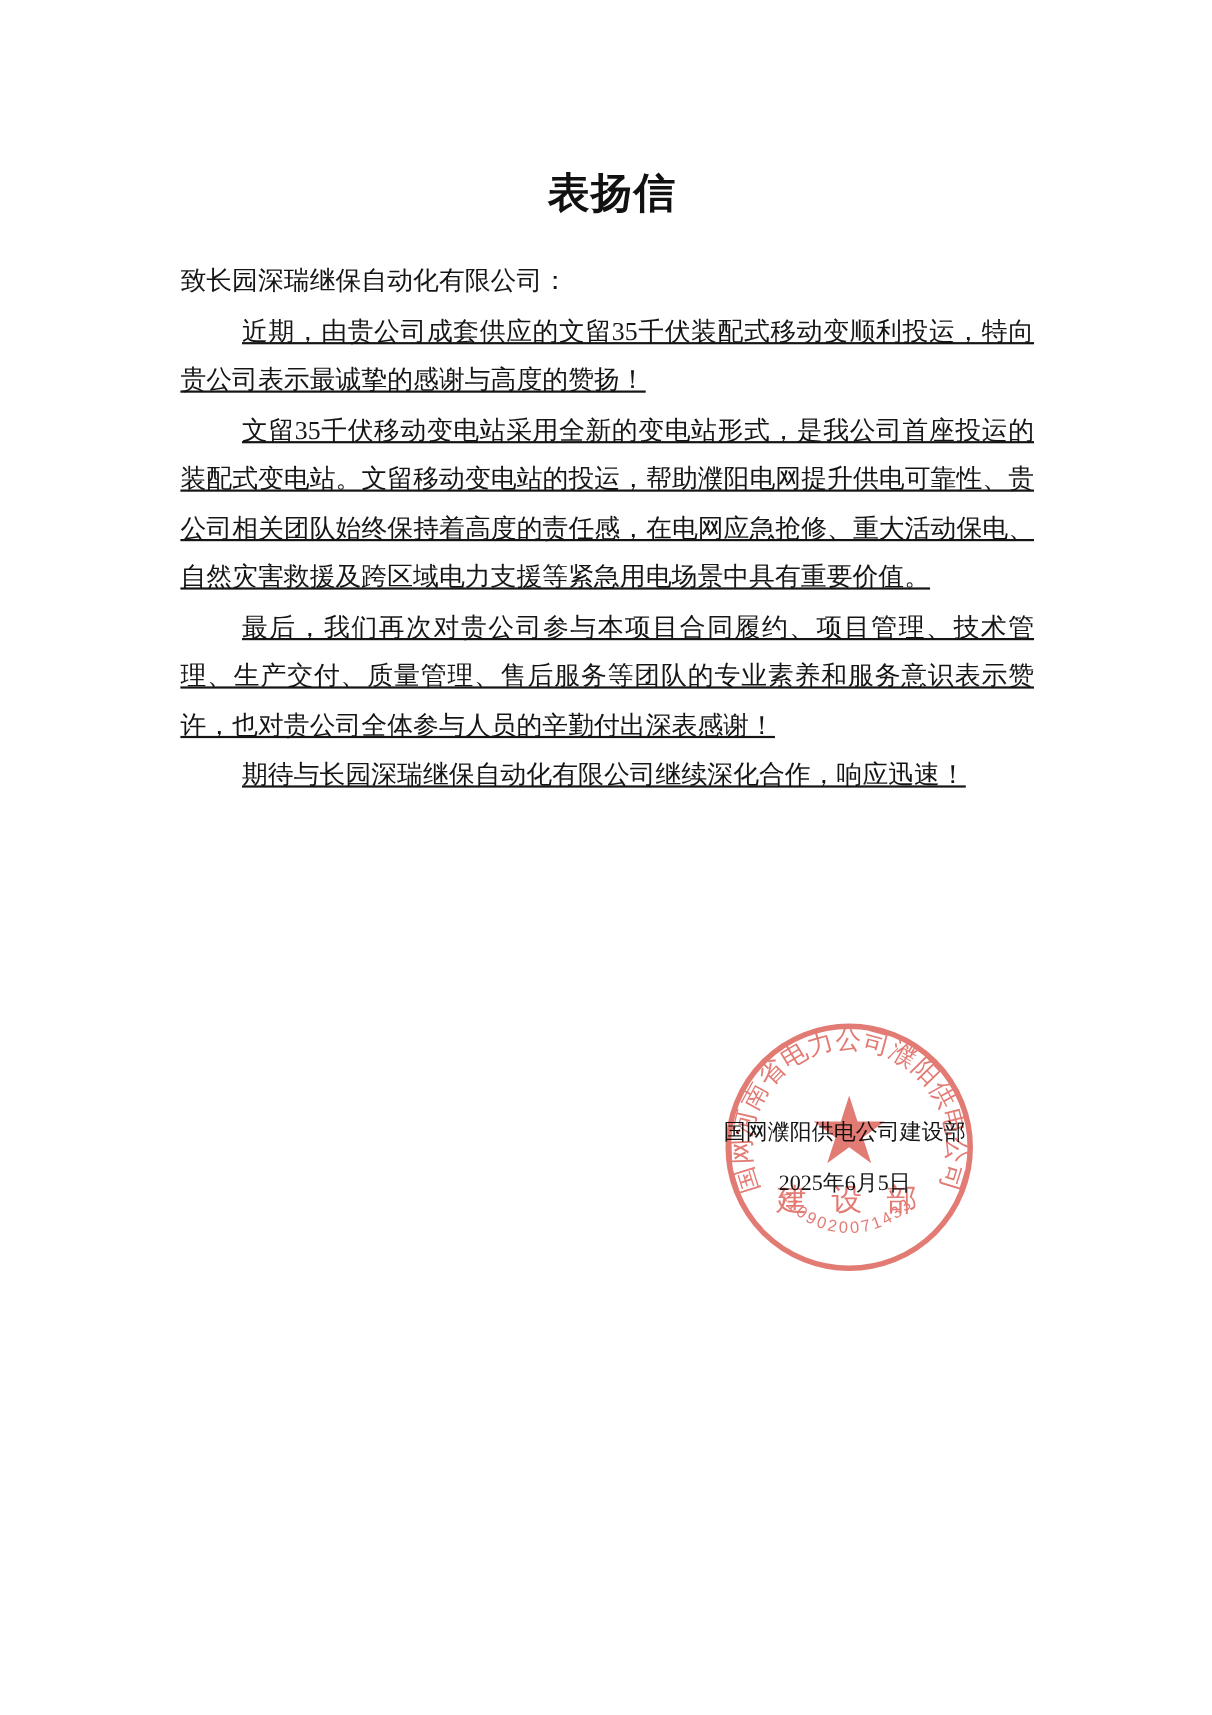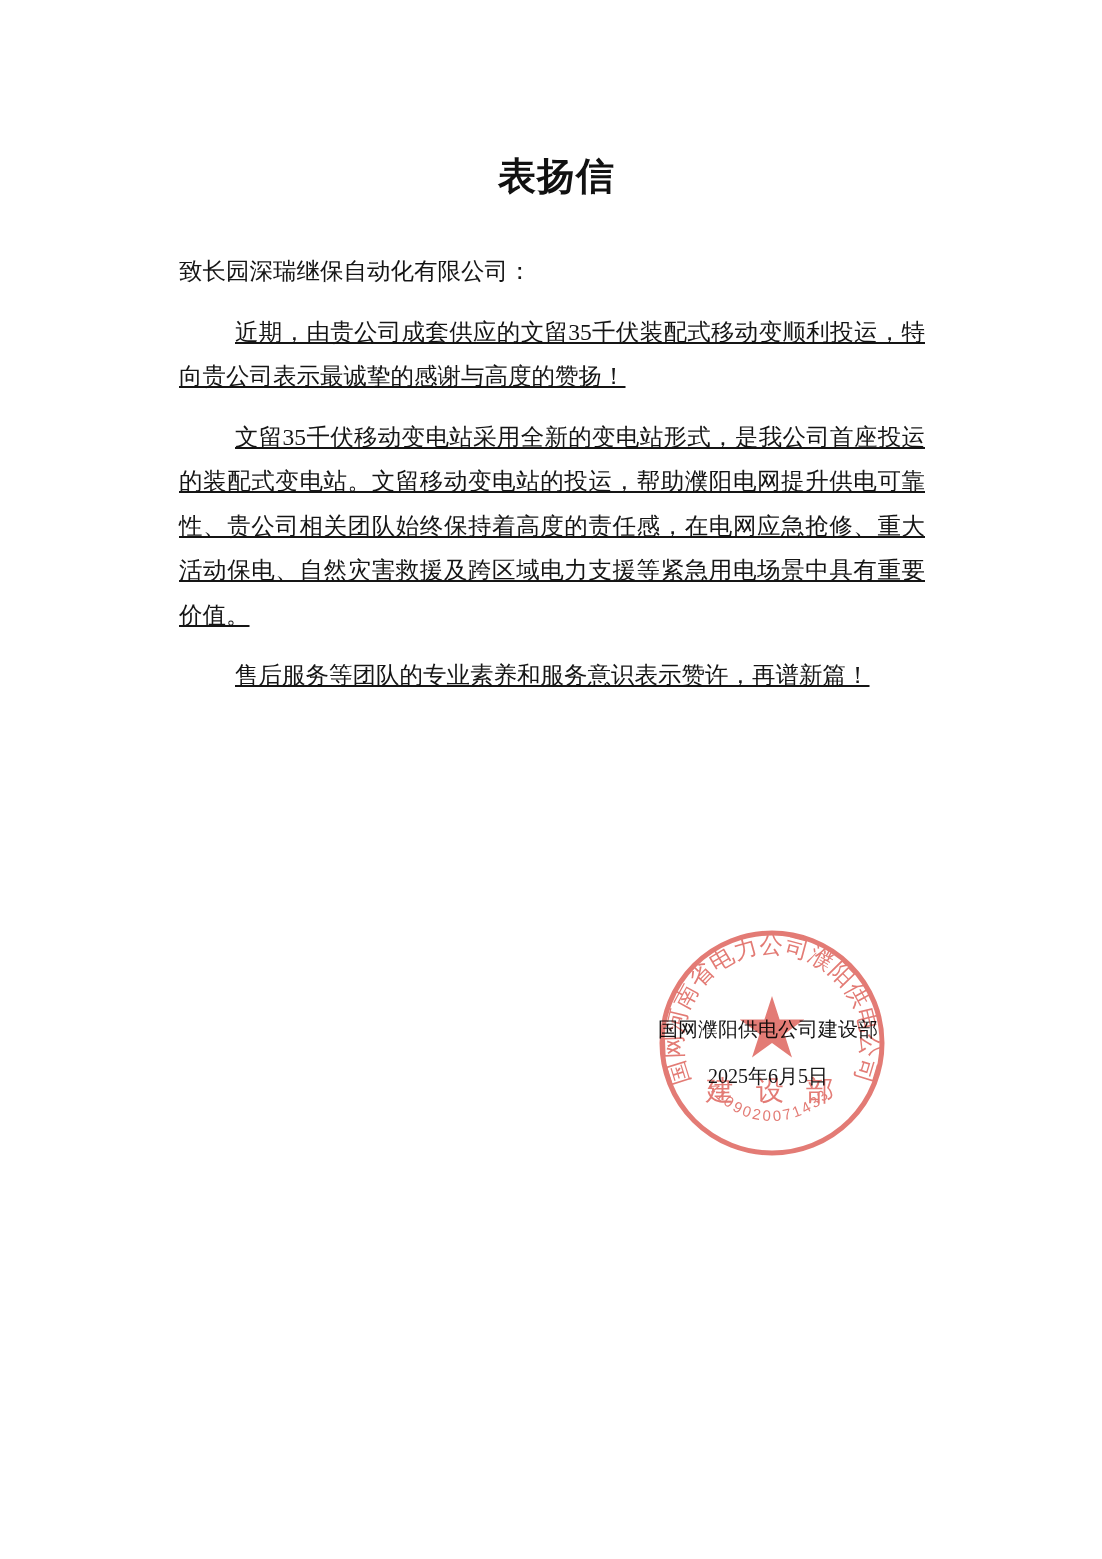--- a/index.html
+++ b/index.html
@@ -39,21 +39,21 @@
     top:233px;
     left:163px;
     width:778px;
     font-size:23.5px;
     line-height:44.5px;
     text-align:justify;
     text-justify:inter-ideograph;
     color:#151515;
   }
   .content p{
-    margin:16px;
+    margin:1px;
     padding:0;
   }
   .para{
     text-indent:56px;
     text-decoration:underline;
   }
   .sign-block{
     position:absolute;
     top:1006px;
     left:538px;
@@ -107,21 +107,22 @@
 <body>
 
 <div class="page">
 
   <h1 class="title">表扬信</h1>
 
   <div class="content">
     <p class="salutation">致长园深瑞继保自动化有限公司：</p>
     <p class="para">近期，由贵公司成套供应的文留35千伏装配式移动变顺利投运，特向贵公司表示最诚挚的感谢与高度的赞扬！</p>
     <p class="para">文留35千伏移动变电站采用全新的变电站形式，是我公司首座投运的装配式变电站。文留移动变电站的投运，帮助濮阳电网提升供电可靠性、贵公司相关团队始终保持着高度的责任感，在电网应急抢修、重大活动保电、自然灾害救援及跨区域电力支援等紧急用电场景中具有重要价值。</p>
-    <p class="para">售后服务等团队的专业素养和服务意识表示赞许，再谱新篇！</p>
+    <p class="para">最后，我们再次对贵公司参与本项目合同履约、项目管理、技术管理、生产交付、质量管理、售后服务等团队的专业素养和服务意识表示赞许，也对贵公司全体参与人员的辛勤付出深表感谢！</p>
+    <p class="para">期待与长园深瑞继保自动化有限公司继续深化合作，响应迅速！</p>
   </div>
 
   <div class="sign-block">
     <div>国网濮阳供电公司建设部</div>
     <div>2025年6月5日</div>
   </div>
 
   <svg class="stamp" viewBox="0 0 240 240" xmlns="http://www.w3.org/2000/svg">
     <circle class="seal-ring" cx="120" cy="120" r="110"></circle>
     <path id="seal-ring-path" d="M 38.4 158 A 90 90 0 1 1 201.6 158" fill="none"></path>

